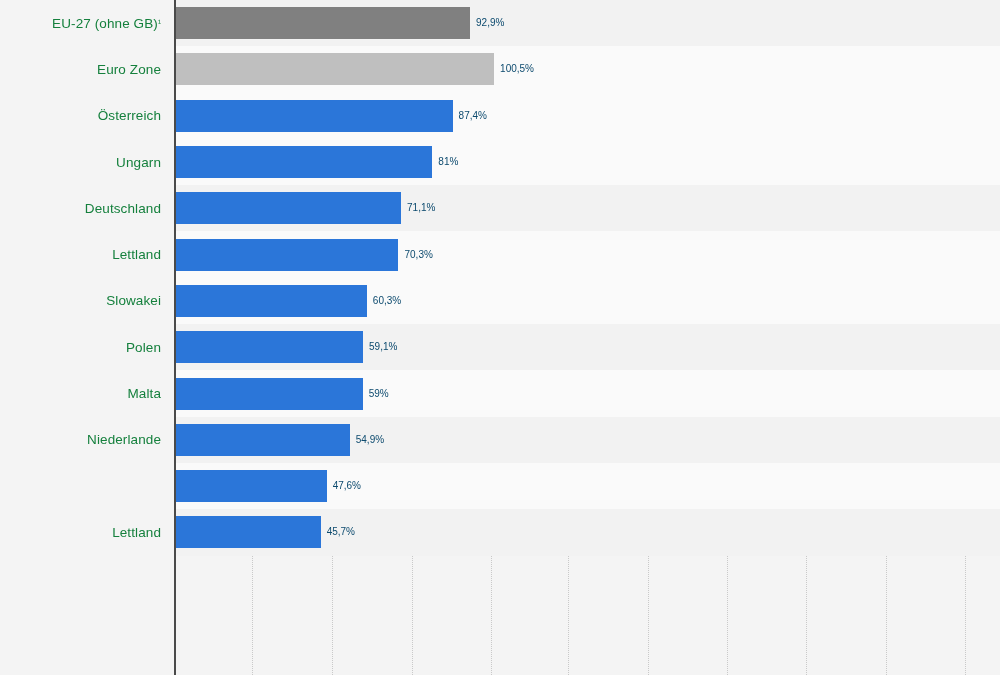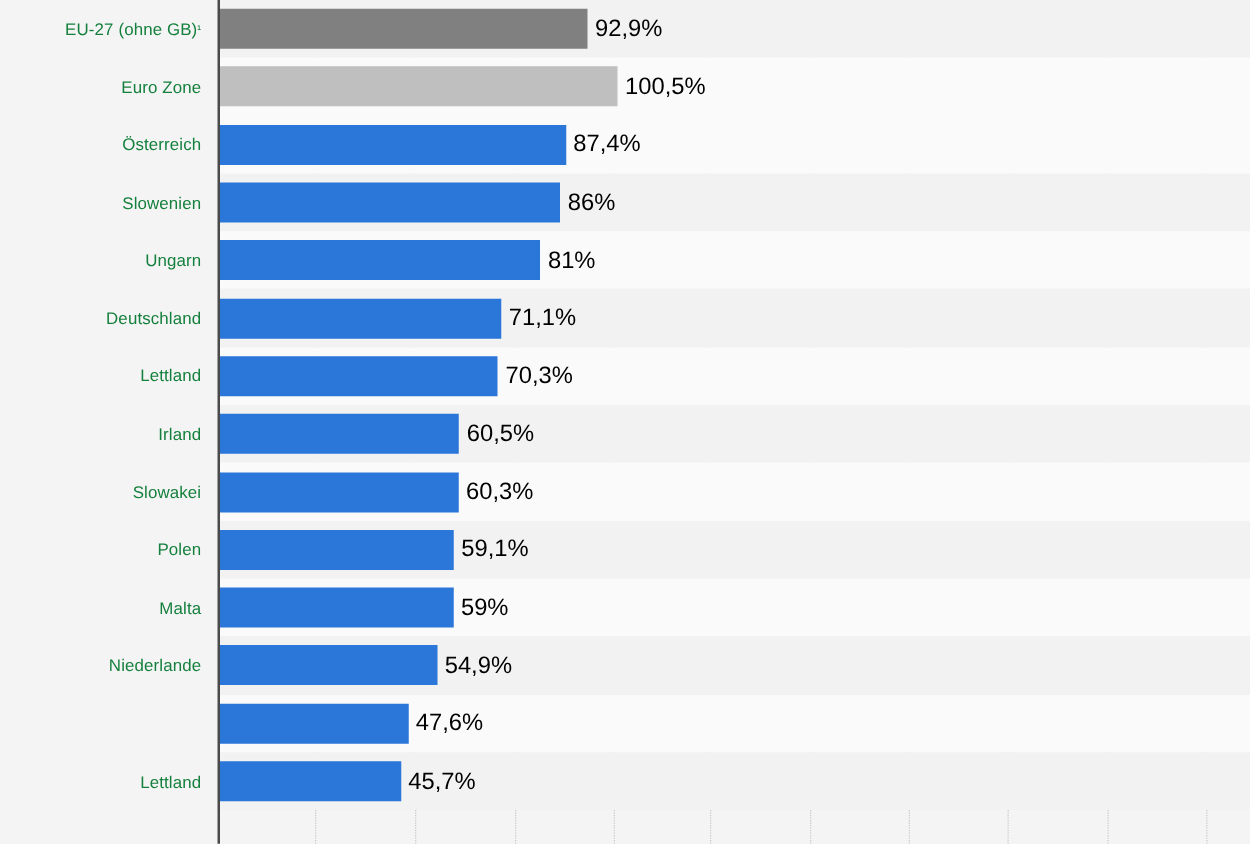--- a/index.html
+++ b/index.html
@@ -108,22 +108,22 @@
   }
   .bar {
     height: 32px;
     background: #2b76d9;
   }
   .bar.accent-dark  { background: #808080; }
   .bar.accent-light { background: #bfbfbf; }
 
   .bar-value {
     margin-left: 6px;
-    font-size: 19px;
-    color: #000000;
+    font-size: 10px;
+    color: #0c4a6e;
     white-space: nowrap;
     line-height: 1;
   }
 
   sup.fn {
     font-size: 9px;
     vertical-align: super;
     line-height: 0;
   }
 </style>
@@ -163,28 +163,20 @@
         </div>
       </div>
       <div class="row band-light">
         <div class="row-labelmask"></div>
         <div class="row-label">Österreich</div>
         <div class="bar-wrap">
           <div class="bar" style="width: 276.621px;"></div>
           <span class="bar-value">87,4%</span>
         </div>
       </div>
-      <div class="row band-dark">
-        <div class="row-labelmask"></div>
-        <div class="row-label">Slowenien</div>
-        <div class="bar-wrap">
-          <div class="bar" style="width: 272.19px;"></div>
-          <span class="bar-value">86%</span>
-        </div>
-      </div>
       <div class="row band-light">
         <div class="row-labelmask"></div>
         <div class="row-label">Ungarn</div>
         <div class="bar-wrap">
           <div class="bar" style="width: 256.365px;"></div>
           <span class="bar-value">81%</span>
         </div>
       </div>
       <div class="row band-dark">
         <div class="row-labelmask"></div>
@@ -195,28 +187,20 @@
         </div>
       </div>
       <div class="row band-light">
         <div class="row-labelmask"></div>
         <div class="row-label">Lettland</div>
         <div class="bar-wrap">
           <div class="bar" style="width: 222.499px;"></div>
           <span class="bar-value">70,3%</span>
         </div>
       </div>
-      <div class="row band-dark">
-        <div class="row-labelmask"></div>
-        <div class="row-label">Irland</div>
-        <div class="bar-wrap">
-          <div class="bar" style="width: 191.482px;"></div>
-          <span class="bar-value">60,5%</span>
-        </div>
-      </div>
       <div class="row band-light">
         <div class="row-labelmask"></div>
         <div class="row-label">Slowakei</div>
         <div class="bar-wrap">
           <div class="bar" style="width: 190.85px;"></div>
           <span class="bar-value">60,3%</span>
         </div>
       </div>
       <div class="row band-dark">
         <div class="row-labelmask"></div>

